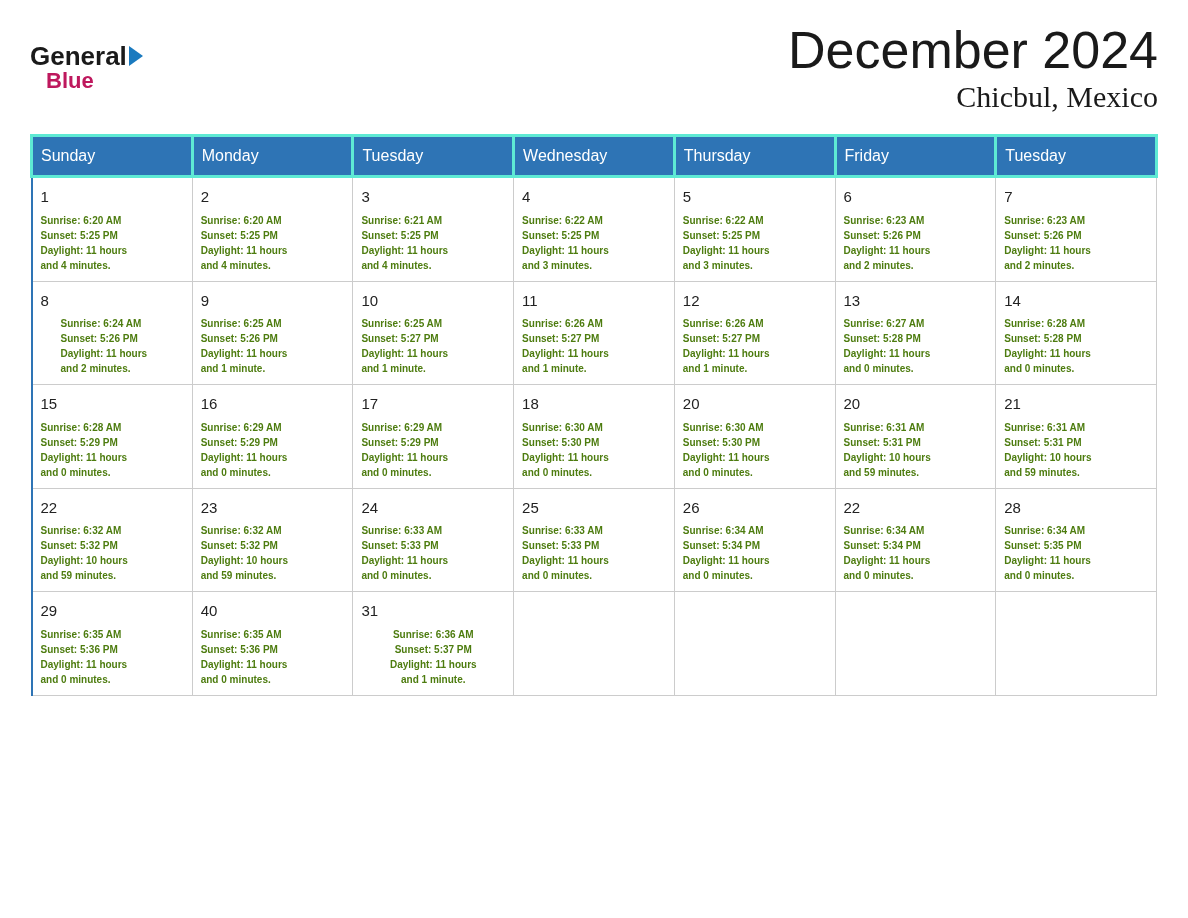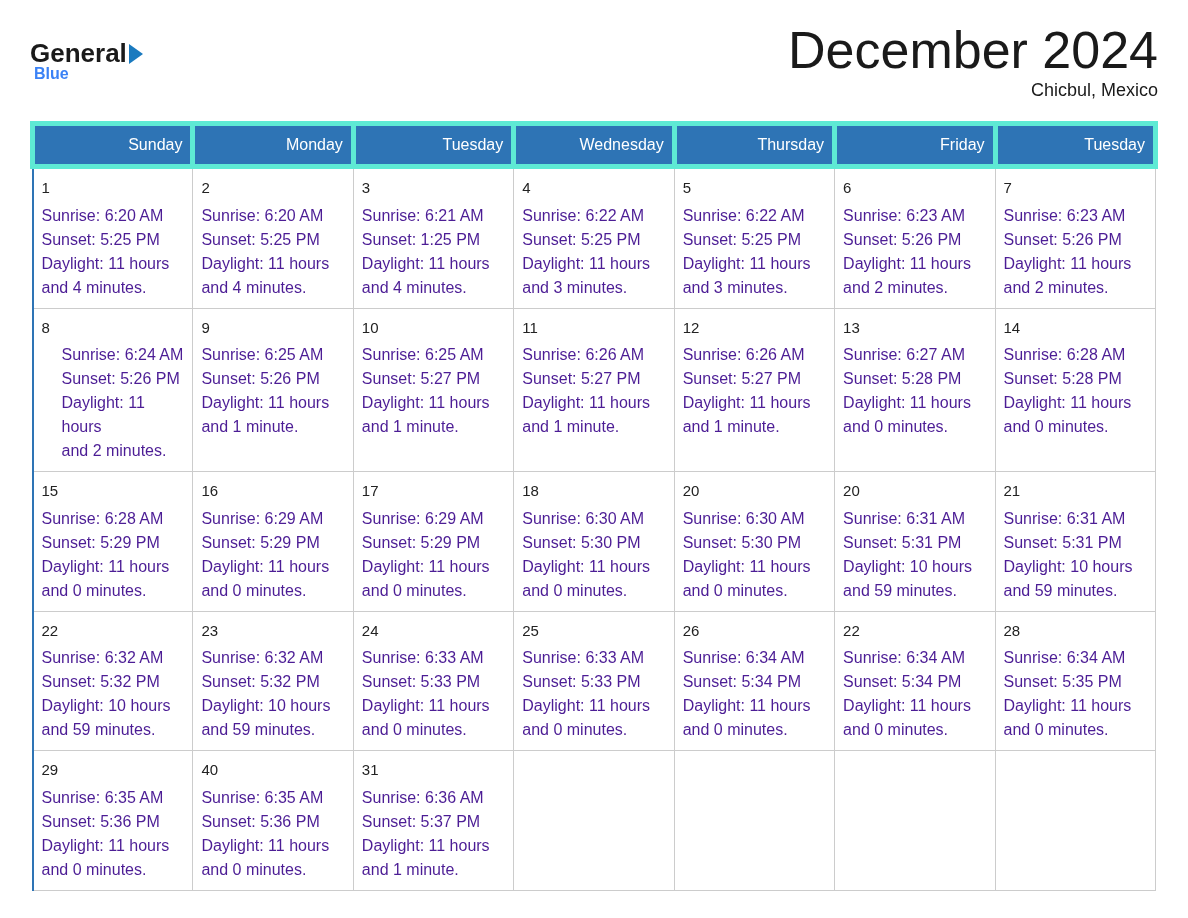--- a/index.html
+++ b/index.html
@@ -32,73 +32,75 @@
     .logo-arrow {
       display: inline-block;
       width: 0;
       height: 0;
       border-left: 14px solid #1a7abf;
       border-top: 10px solid transparent;
       border-bottom: 10px solid transparent;
       margin: 0 2px;
     }
     .logo-subtitle {
-      color: #3b82f6;
-      font-size: 16px;
+      color: #be185d;
+      font-size: 22px;
       font-weight: bold;
       margin-top: -4px;
-      margin-left: 4px;
+      margin-left: 16px;
     }
     .title-area {
       text-align: right;
       margin-left: 32px;
     }
     .calendar-title {
       font-size: 52px;
       font-weight: normal;
       color: #1a1a1a;
     }
     .calendar-subtitle {
-      font-size: 18px;
+      font-size: 30px;
       color: #1a1a1a;
+      font-family: Liberation Serif, serif;
     }
     table {
       width: 100%;
       border-collapse: collapse;
       table-layout: fixed;
     }
     thead tr {
       background-color: #2e74b5;
     }
     thead th {
       color: #fff;
       padding: 10px 8px;
       font-size: 16px;
       font-weight: normal;
-      text-align: right;
-      border: 5px solid #5eead4;
+      text-align: left;
+      border: 3px solid #5eead4;
     }
     tbody td {
       vertical-align: top;
       padding: 8px 8px;
       border: 1px solid #ccc;
       font-size: 13px;
       color: #222;
       min-height: 90px;
       line-height: 1.5;
     }
     .day-num {
       font-size: 15px;
       font-weight: normal;
       margin-bottom: 4px;
       display: block;
     }
     .day-info {
-      font-size: 16px;
-      color: #4c1d95;
+      font-size: 10px;
+      color: #4d7c0f;
+      font-weight: bold;
     }
     tbody tr:nth-child(odd) td {
       background-color: #fff;
     }
     tbody tr:nth-child(even) td {
       background-color: #fff;
     }
     tbody tr td:first-child {
       border-left: 2px solid #2e74b5;
     }
@@ -148,21 +150,21 @@
         <td>
           <span class="day-num">2</span>
           <div class="day-info" style="white-space: pre-line;">Sunrise: 6:20 AM
 Sunset: 5:25 PM
 Daylight: 11 hours
 and 4 minutes.</div>
         </td>
         <td>
           <span class="day-num">3</span>
           <div class="day-info" style="white-space: pre-line;">Sunrise: 6:21 AM
-Sunset: 1:25 PM
+Sunset: 5:25 PM
 Daylight: 11 hours
 and 4 minutes.</div>
         </td>
         <td>
           <span class="day-num">4</span>
           <div class="day-info" style="white-space: pre-line;">Sunrise: 6:22 AM
 Sunset: 5:25 PM
 Daylight: 11 hours
 and 3 minutes.</div>
         </td>
@@ -351,21 +353,21 @@
         </td>
         <td>
           <span class="day-num">40</span>
           <div class="day-info" style="white-space: pre-line;">Sunrise: 6:35 AM
 Sunset: 5:36 PM
 Daylight: 11 hours
 and 0 minutes.</div>
         </td>
         <td>
           <span class="day-num">31</span>
-          <div class="day-info" style="white-space: pre-line;">Sunrise: 6:36 AM
+          <div class="day-info" style="white-space: pre-line; text-align: center;">Sunrise: 6:36 AM
 Sunset: 5:37 PM
 Daylight: 11 hours
 and 1 minute.</div>
         </td>
         <td></td>
         <td></td>
         <td></td>
         <td></td>
       </tr>
     </tbody>

